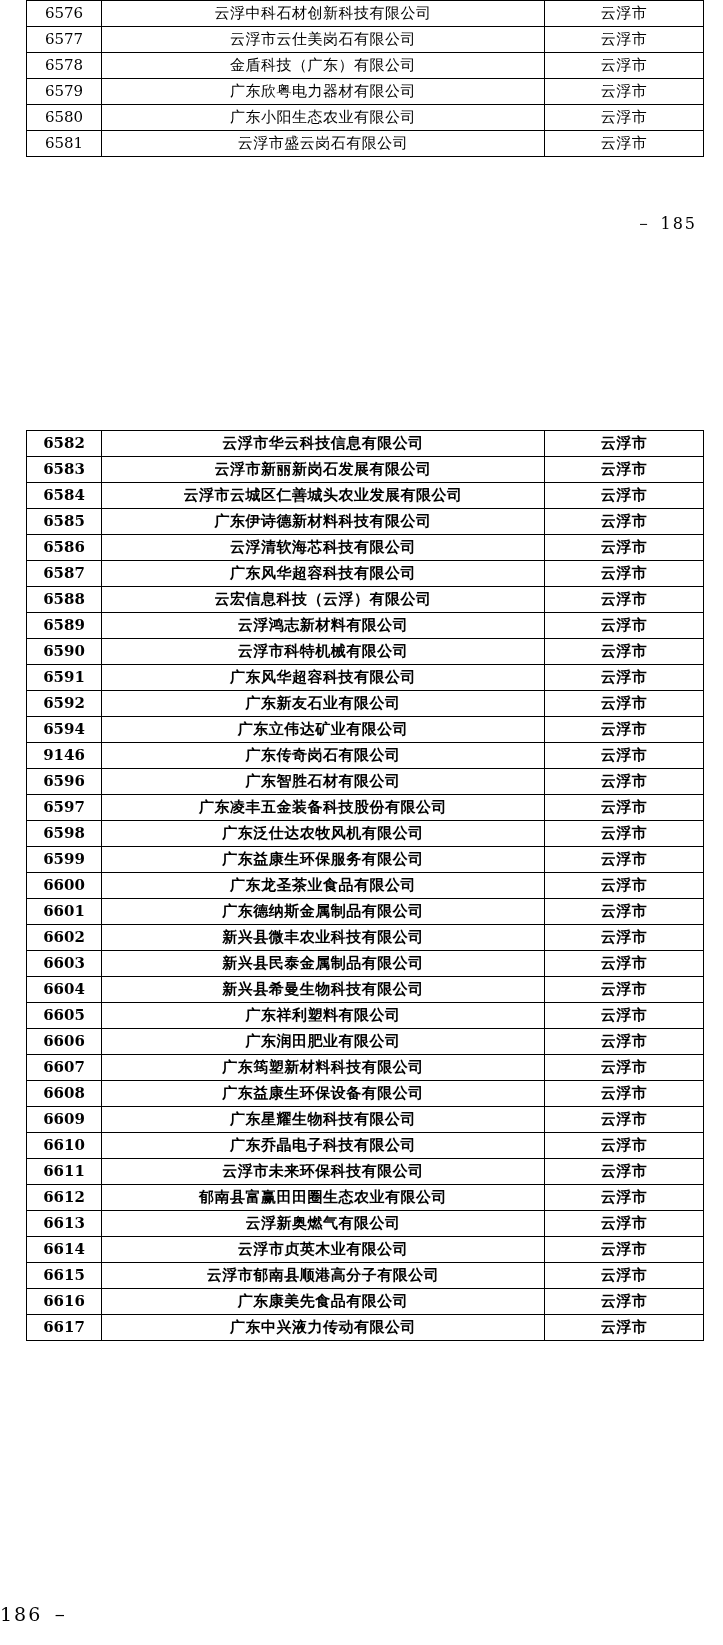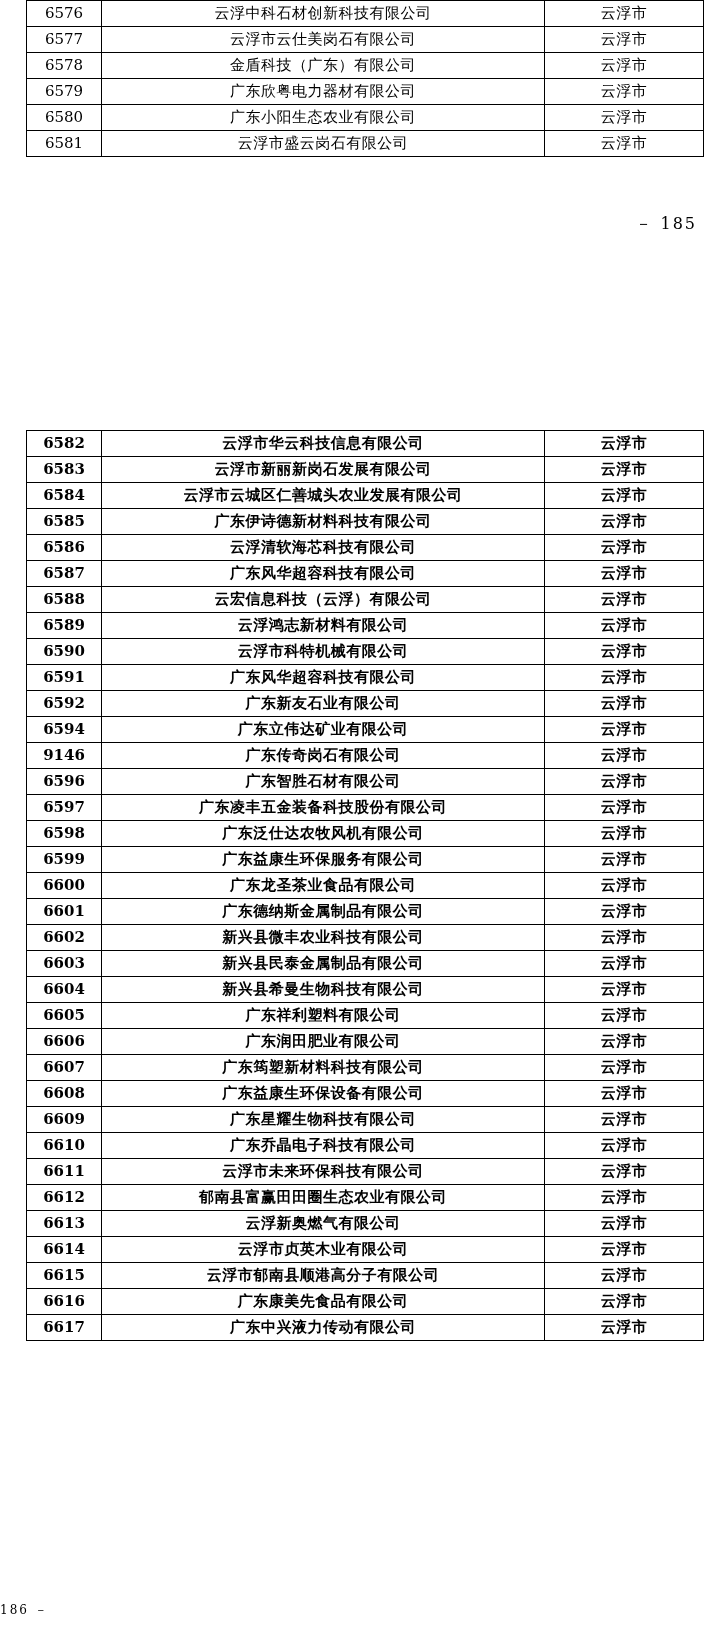--- a/index.html
+++ b/index.html
@@ -98,21 +98,21 @@
     left: 26px;
     font-weight: bold;
   }
   .page-num-bottom {
     position: absolute;
     top: 1602px;
     left: 0px;
     width: 723px;
     text-align: left;
     padding-left: 0px;
-    font-size: 12px;
+    font-size: 19px;
     letter-spacing: 2px;
   }
   .pnum-inner {
     display: inline-block;
     margin-left: 0px;
   }
 </style>
 </head>
 <body>
 

